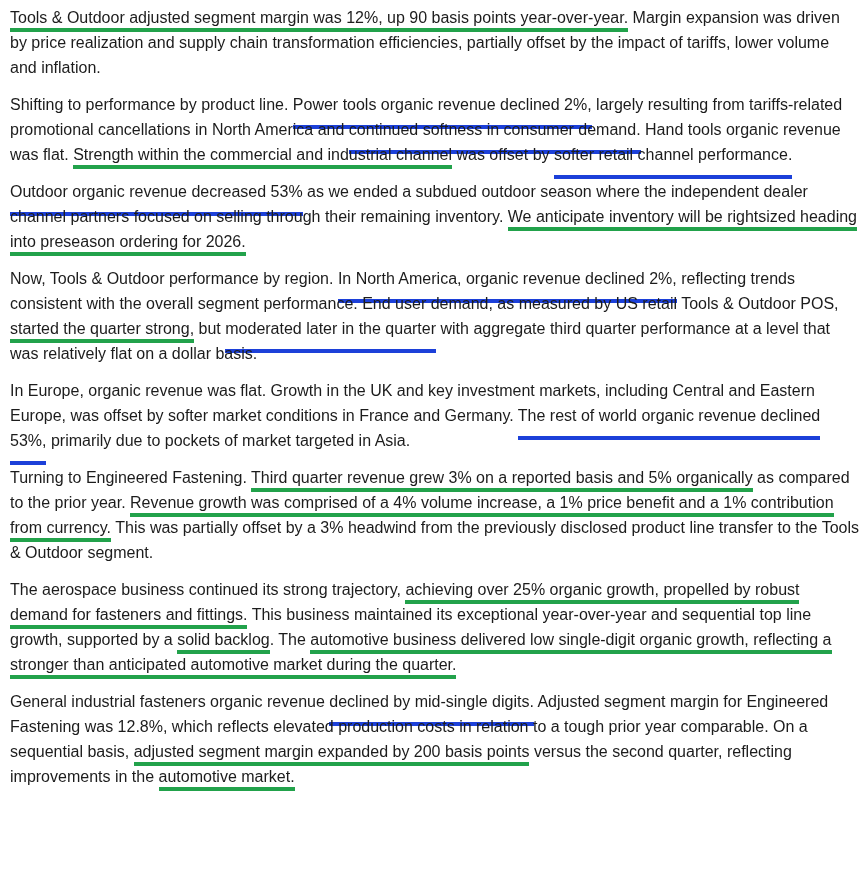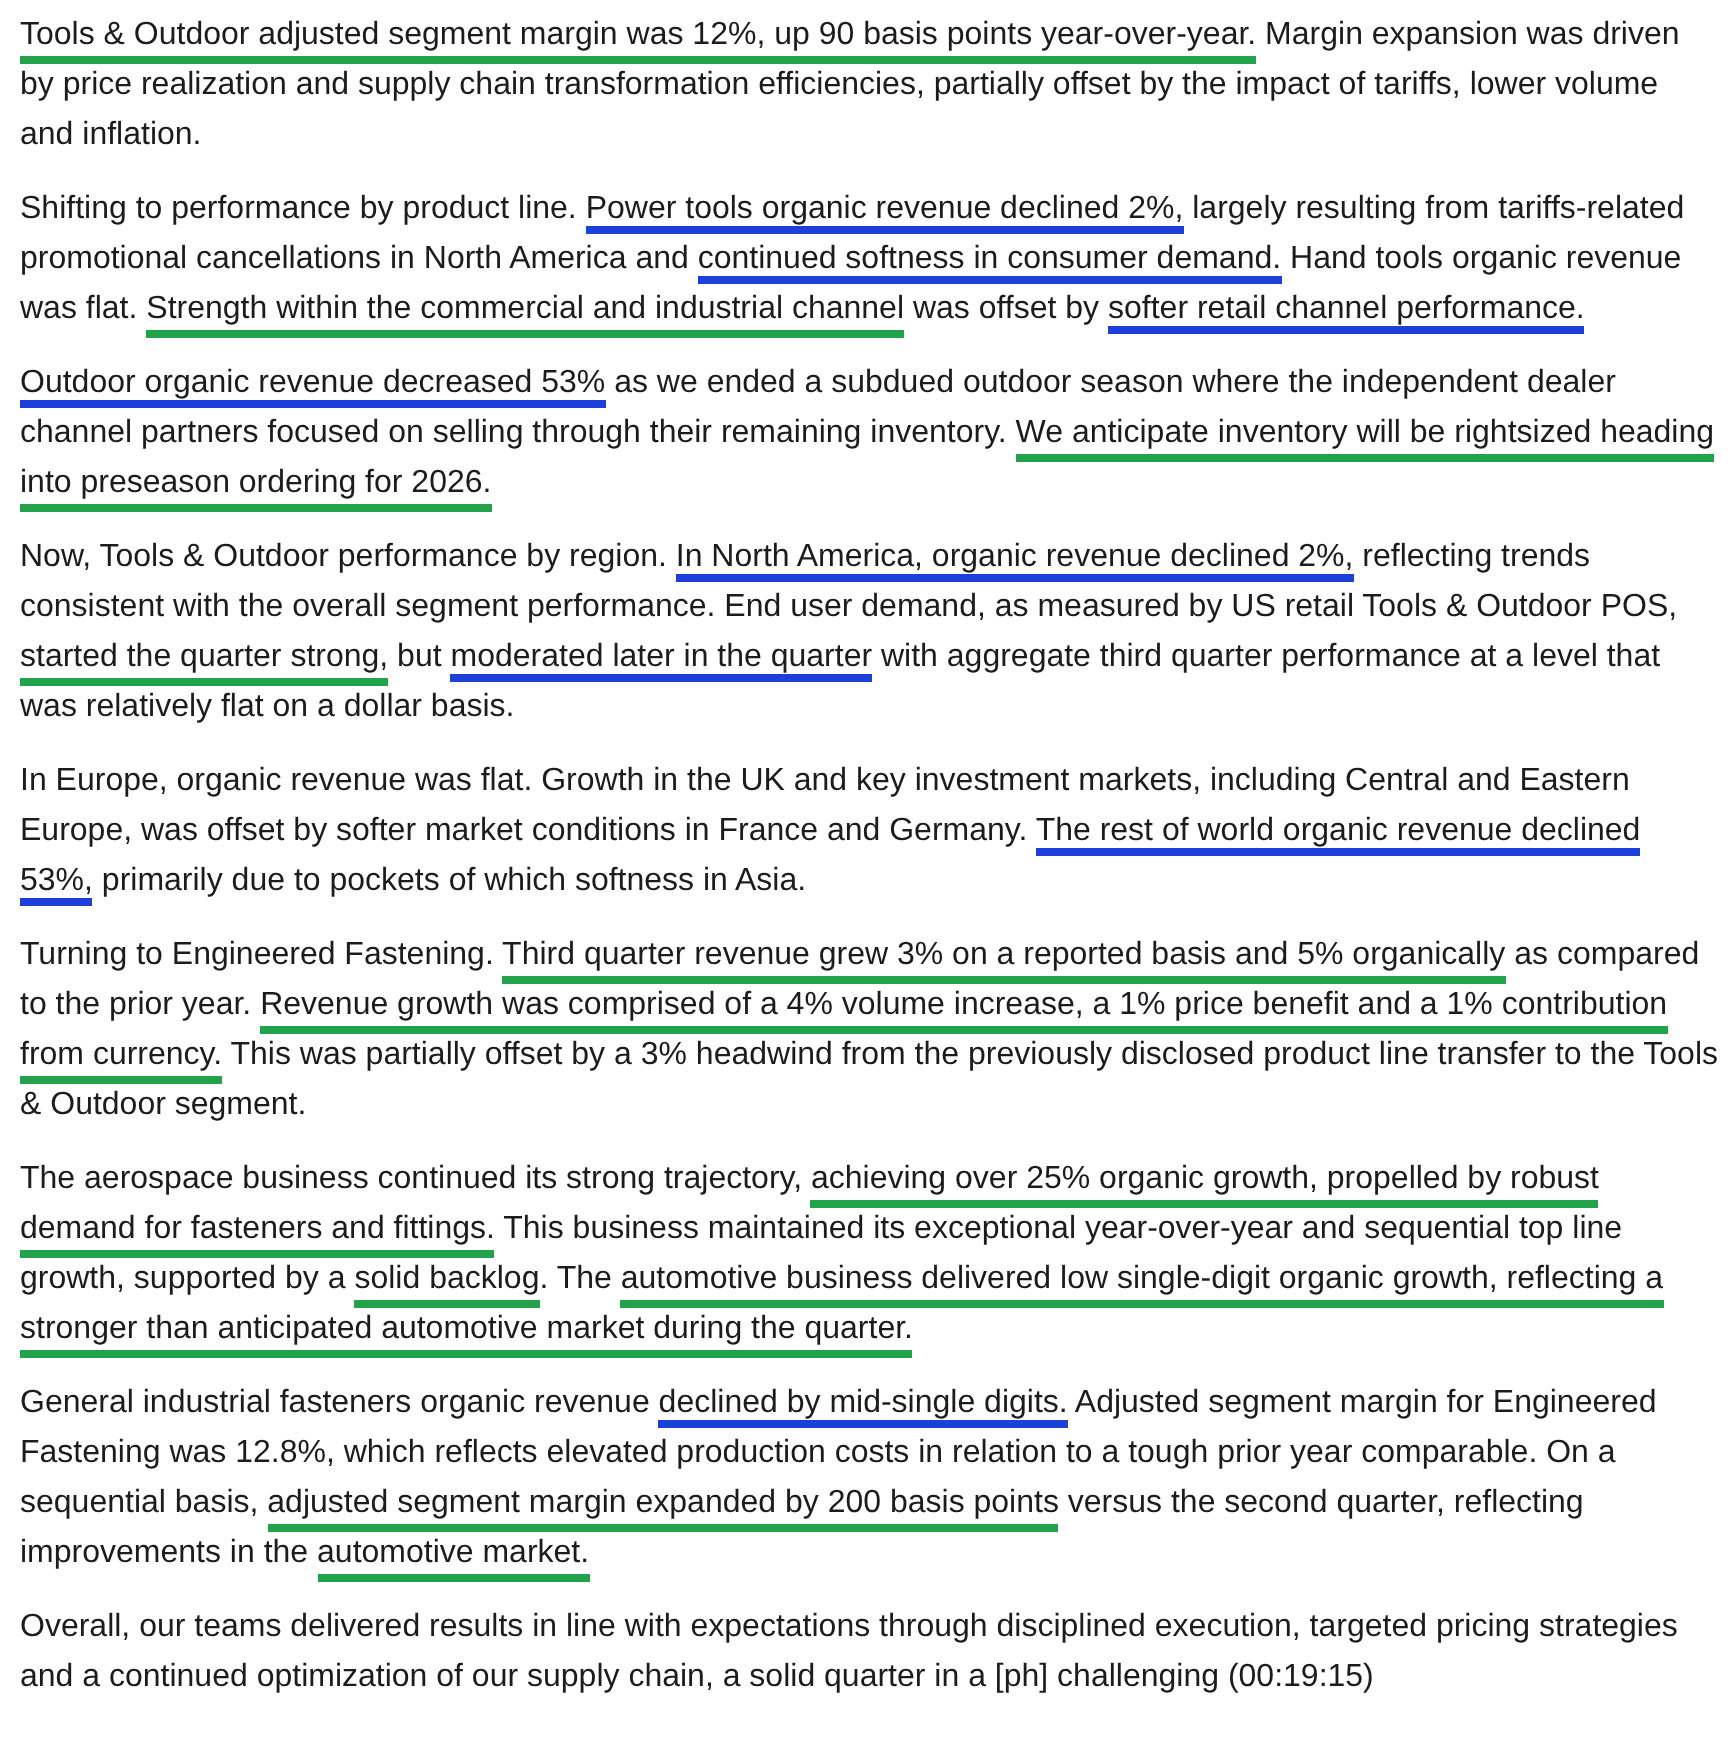--- a/index.html
+++ b/index.html
@@ -22,31 +22,30 @@
   .doc p {
     margin: 0 0 12px 0;
   }
   .seg { }
   .u-green {
     border-bottom: 4px solid var(--green, #22a24b);
     padding-bottom: 2px;
   }
   .u-blue {
     border-bottom: 4px solid var(--blue, #1c40d9);
-    padding-bottom: 0;
+    padding-bottom: 12px;
   }
 </style>
 </head>
 <body>
 
 <div class="doc" id="doc-root" style="--green: #22a24b; --blue: #1c40d9; color: rgb(28, 28, 28); background: rgb(255, 255, 255);">
   <div id="paragraphs">
       <p><span class="seg u-green">Tools &amp; Outdoor adjusted segment margin was 12%, up 90 basis points year-over-year.</span><span class="seg"> Margin expansion was driven by price realization and supply chain transformation efficiencies, partially offset by the impact of tariffs, lower volume and inflation.</span></p>
       <p><span class="seg">Shifting to performance by product line. </span><span class="seg u-blue">Power tools organic revenue declined 2%,</span><span class="seg"> largely resulting from tariffs-related promotional cancellations in North America and </span><span class="seg u-blue">continued softness in consumer demand.</span><span class="seg"> Hand tools organic revenue was flat. </span><span class="seg u-green">Strength within the commercial and industrial channel</span><span class="seg"> was offset by </span><span class="seg u-blue">softer retail channel performance.</span></p>
       <p><span class="seg u-blue">Outdoor organic revenue decreased 53%</span><span class="seg"> as we ended a subdued outdoor season where the independent dealer channel partners focused on selling through their remaining inventory. </span><span class="seg u-green">We anticipate inventory will be rightsized heading into preseason ordering for 2026.</span></p>
       <p><span class="seg">Now, Tools &amp; Outdoor performance by region. </span><span class="seg u-blue">In North America, organic revenue declined 2%,</span><span class="seg"> reflecting trends consistent with the overall segment performance. End user demand, as measured by US retail Tools &amp; Outdoor POS, </span><span class="seg u-green">started the quarter strong,</span><span class="seg"> but </span><span class="seg u-blue">moderated later in the quarter</span><span class="seg"> with aggregate third quarter performance at a level that was relatively flat on a dollar basis.</span></p>
-      <p><span class="seg">In Europe, organic revenue was flat. Growth in the UK and key investment markets, including Central and Eastern Europe, was offset by softer market conditions in France and Germany. </span><span class="seg u-blue">The rest of world organic revenue declined 53%,</span><span class="seg"> primarily due to pockets of which softness in Asia.</span></p>
+      <p><span class="seg">In Europe, organic revenue was flat. Growth in the UK and key investment markets, including Central and Eastern Europe, was offset by softer market conditions in France and Germany. </span><span class="seg u-blue">The rest of world organic revenue declined 53%,</span><span class="seg"> primarily due to pockets of market targeted in Asia.</span></p>
       <p><span class="seg">Turning to Engineered Fastening. </span><span class="seg u-green">Third quarter revenue grew 3% on a reported basis and 5% organically</span><span class="seg"> as compared to the prior year. </span><span class="seg u-green">Revenue growth was comprised of a 4% volume increase, a 1% price benefit and a 1% contribution from currency.</span><span class="seg"> This was partially offset by a 3% headwind from the previously disclosed product line transfer to the Tools &amp; Outdoor segment.</span></p>
       <p><span class="seg">The aerospace business continued its strong trajectory, </span><span class="seg u-green">achieving over 25% organic growth, propelled by robust demand for fasteners and fittings.</span><span class="seg"> This business maintained its exceptional year-over-year and sequential top line growth, supported by a </span><span class="seg u-green">solid backlog</span><span class="seg">. The </span><span class="seg u-green">automotive business delivered low single-digit organic growth, reflecting a stronger than anticipated automotive market during the quarter.</span></p>
       <p><span class="seg">General industrial fasteners organic revenue </span><span class="seg u-blue">declined by mid-single digits.</span><span class="seg"> Adjusted segment margin for Engineered Fastening was 12.8%, which reflects elevated production costs in relation to a tough prior year comparable. On a sequential basis, </span><span class="seg u-green">adjusted segment margin expanded by 200 basis points</span><span class="seg"> versus the second quarter, reflecting improvements in the </span><span class="seg u-green">automotive market.</span></p>
-      <p><span class="seg">Overall, our teams delivered results in line with expectations through disciplined execution, targeted pricing strategies and a continued optimization of our supply chain, a solid quarter in a [ph] challenging (00:19:15)</span></p>
     </div>
 </div>
 
 </body></html>

